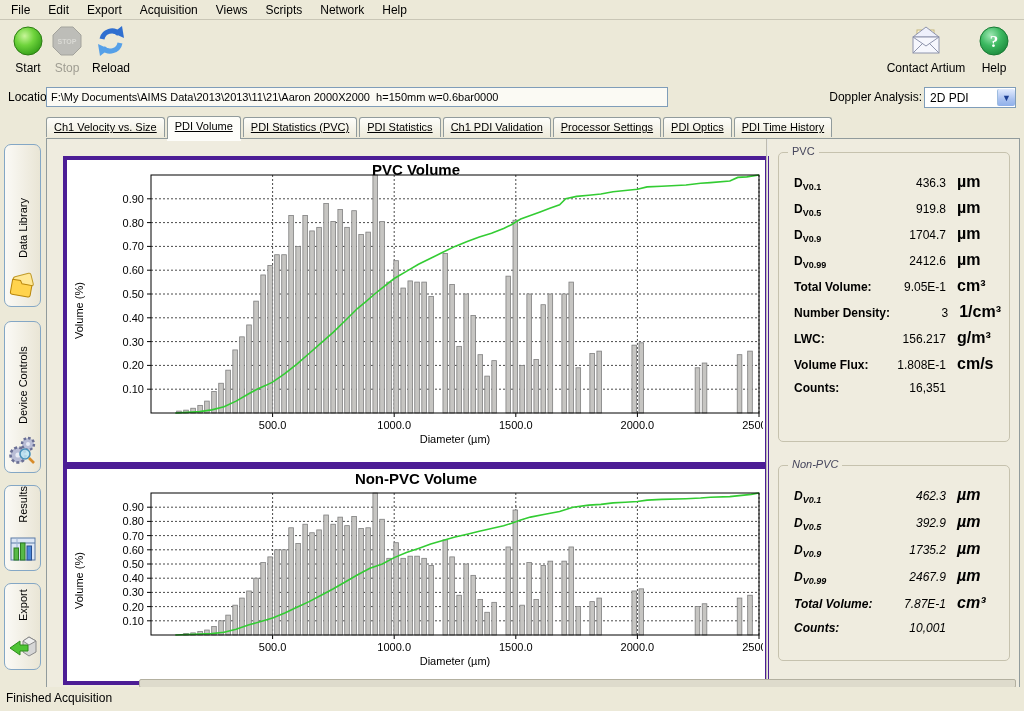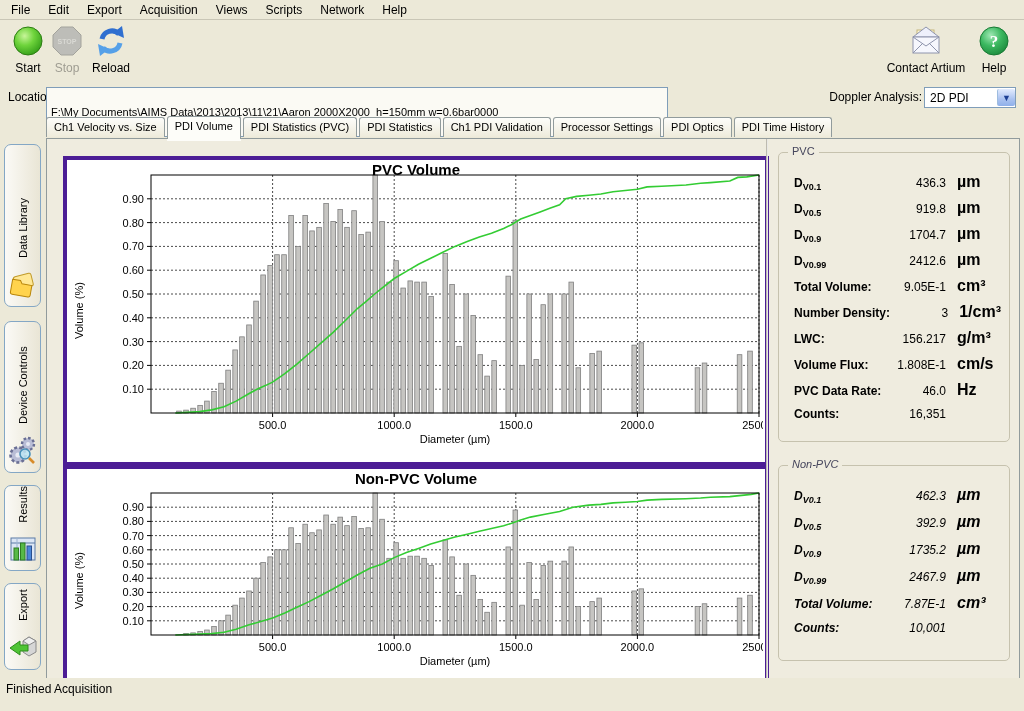--- a/index.html
+++ b/index.html
@@ -14,42 +14,42 @@
   
   .toolbar{position:absolute;top:20px;left:0;right:0;height:62px;}
   .tool-btn{position:absolute;text-align:center;font-size:12px;cursor:default;}
   .tool-btn .ticon{display:block;margin:0 auto 1px;width:36px;height:36px;}
   .tool-btn.disabled{color:#9f9d92;}
 
   
   .location-row{position:absolute;top:85px;left:0;right:0;height:26px;}
   .loc-label{position:absolute;left:8px;top:5px;}
   .loc-input{position:absolute;left:46px;top:2px;width:612px;height:16px;border:1px solid #7f9db9;
-             background:#fbfaf4;font-family:"Liberation Sans",sans-serif;font-size:11px;padding:16px 4px;}
+             background:#fbfaf4;font-family:"Liberation Sans",sans-serif;font-size:11px;padding:1px 4px;}
   .dop-label{position:absolute;right:102px;top:5px;margin-left:26px;}
   .dop-box{position:absolute;right:8px;top:2px;width:90px;height:19px;border:1px solid #7f9db9;
            background:#fff;display:flex;align-items:center;}
   .dop-value{flex:1;padding-left:5px;font-size:12px;}
   .dop-arrow{width:17px;height:17px;margin:0;background:linear-gradient(#e3ecff,#aac2f0 60%,#8fb0ea);
              border-left:1px solid #9ebcdf;display:flex;align-items:center;justify-content:center;
              color:#1c3f94;font-size:9px;border-radius:2px;}
 
   
   .main{position:absolute;top:113px;left:0;width:1024px;height:577px;}
 
   
   .side-btn{position:absolute;left:4px;width:37px;border:1px solid #84a7c5;border-radius:7px;
             background:linear-gradient(to right,#fbfaf6,#e9e5d5);display:flex;flex-direction:column;
             align-items:center;box-sizing:border-box;cursor:default;}
   .side-label{writing-mode:vertical-rl;transform:rotate(180deg);font-size:11px;flex:1;
               display:flex;align-items:center;padding-top:8px;}
   .side-icon{width:30px;height:30px;margin:3px 0 7px;}
 
   
-  .tabbar{position:absolute;left:46px;top:4px;height:22px;display:flex;z-index:2;}
+  .tabbar{position:absolute;left:46px;top:4px;height:22px;display:flex;z-index:2;text-decoration:underline;}
   .tab{height:19px;line-height:19px;padding:0 7px;font-size:11px;border:1px solid #919b9c;
        border-bottom:none;border-radius:3px 3px 0 0;background:linear-gradient(#fdfdfa,#eeebdb);
        margin-right:2px;cursor:default;white-space:nowrap;}
   .tab.active{background:#fdfdf9;height:22px;margin-top:-1px;box-shadow:0 2px 0 #fdfdf9;}
 
   .content{position:absolute;left:46px;top:25px;width:972px;height:551px;border:1px solid #919b9c;
            background:#efecdf;}
 
   .vdivider{position:absolute;left:719px;top:0;bottom:0;width:2px;
             background:linear-gradient(to right,#a7a495,#ffffff);}
@@ -74,21 +74,21 @@
   .stat-row{display:flex;align-items:baseline;padding:0 8px 0 15px;}
   .stat-label{font-weight:bold;font-size:12px;flex:1;white-space:nowrap;}
   .stat-label sub{font-size:9px;}
   .stat-value{width:64px;text-align:right;font-size:12px;}
   .stat-unit{width:44px;padding-left:11px;font-weight:bold;font-size:16px;}
 
   .hscroll{position:absolute;left:92px;right:3px;bottom:2px;height:7px;background:#dedbcc;
            border:1px solid #b3b0a0;border-radius:2px;}
 
   
-  .statusbar{position:absolute;bottom:12px;left:0;right:0;height:21px;background:#ece9d8;
+  .statusbar{position:absolute;bottom:3px;left:0;right:0;height:21px;background:#ece9d8;
              padding:4px 0 0 6px;box-sizing:border-box;font-size:12px;}
 </style>
 </head>
 <body>
 
 <div id="app">
 
   <div class="menubar">
       <div class="menu-item">File</div>
       <div class="menu-item">Edit</div>
@@ -508,25 +508,20 @@
               <span class="stat-label">LWC:</span>
               <span class="stat-value">156.217</span>
               <span class="stat-unit">g/m³</span>
             </div>
             <div class="stat-row" style="height: 26px; justify-content: flex-end;">
               <span class="stat-label">Volume Flux:</span>
               <span class="stat-value">1.808E-1</span>
               <span class="stat-unit">cm/s</span>
             </div>
             <div class="stat-row" style="height: 26px;">
-              <span class="stat-label">PVC Data Rate:</span>
-              <span class="stat-value">46.0</span>
-              <span class="stat-unit">Hz</span>
-            </div>
-            <div class="stat-row" style="height: 26px;">
               <span class="stat-label">Counts:</span>
               <span class="stat-value">16,351</span>
               <span class="stat-unit"></span>
             </div>
           </div>
       </div>
       <div class="groupbox" style="top:326px;height:196px;font-style:italic;">
         <span class="gb-title">Non-PVC</span>
         <div class="stat-rows" id="nonpvcRows">
             <div class="stat-row" style="height: 27px;">

